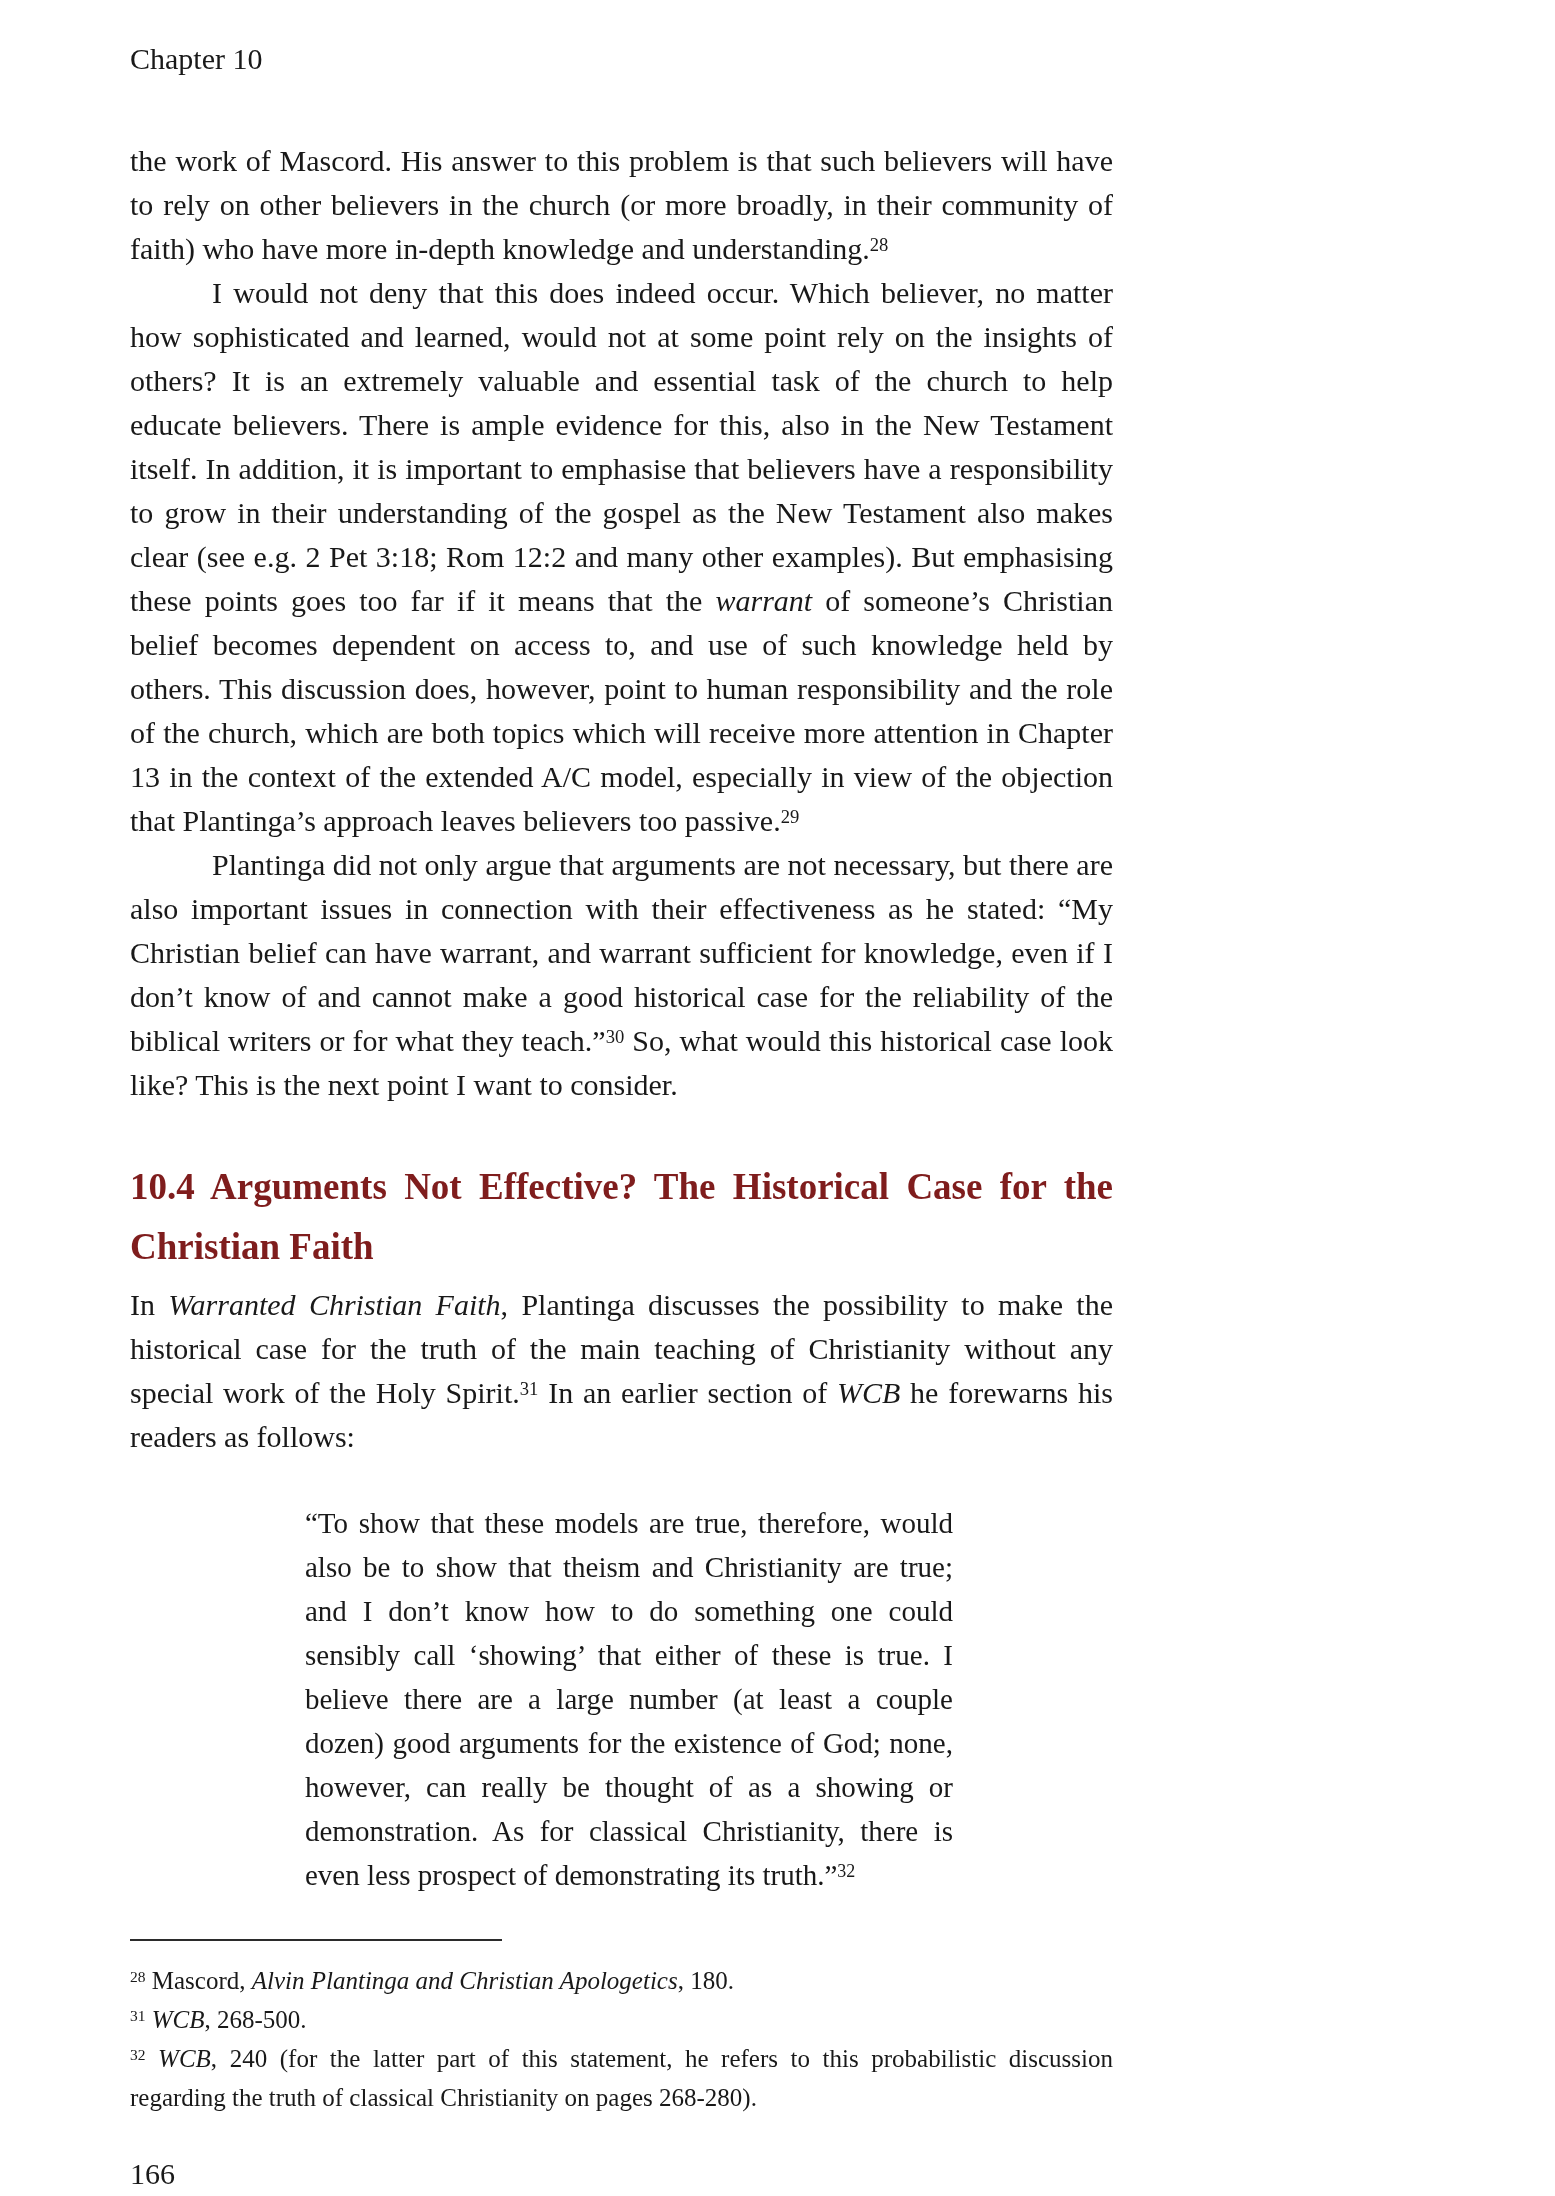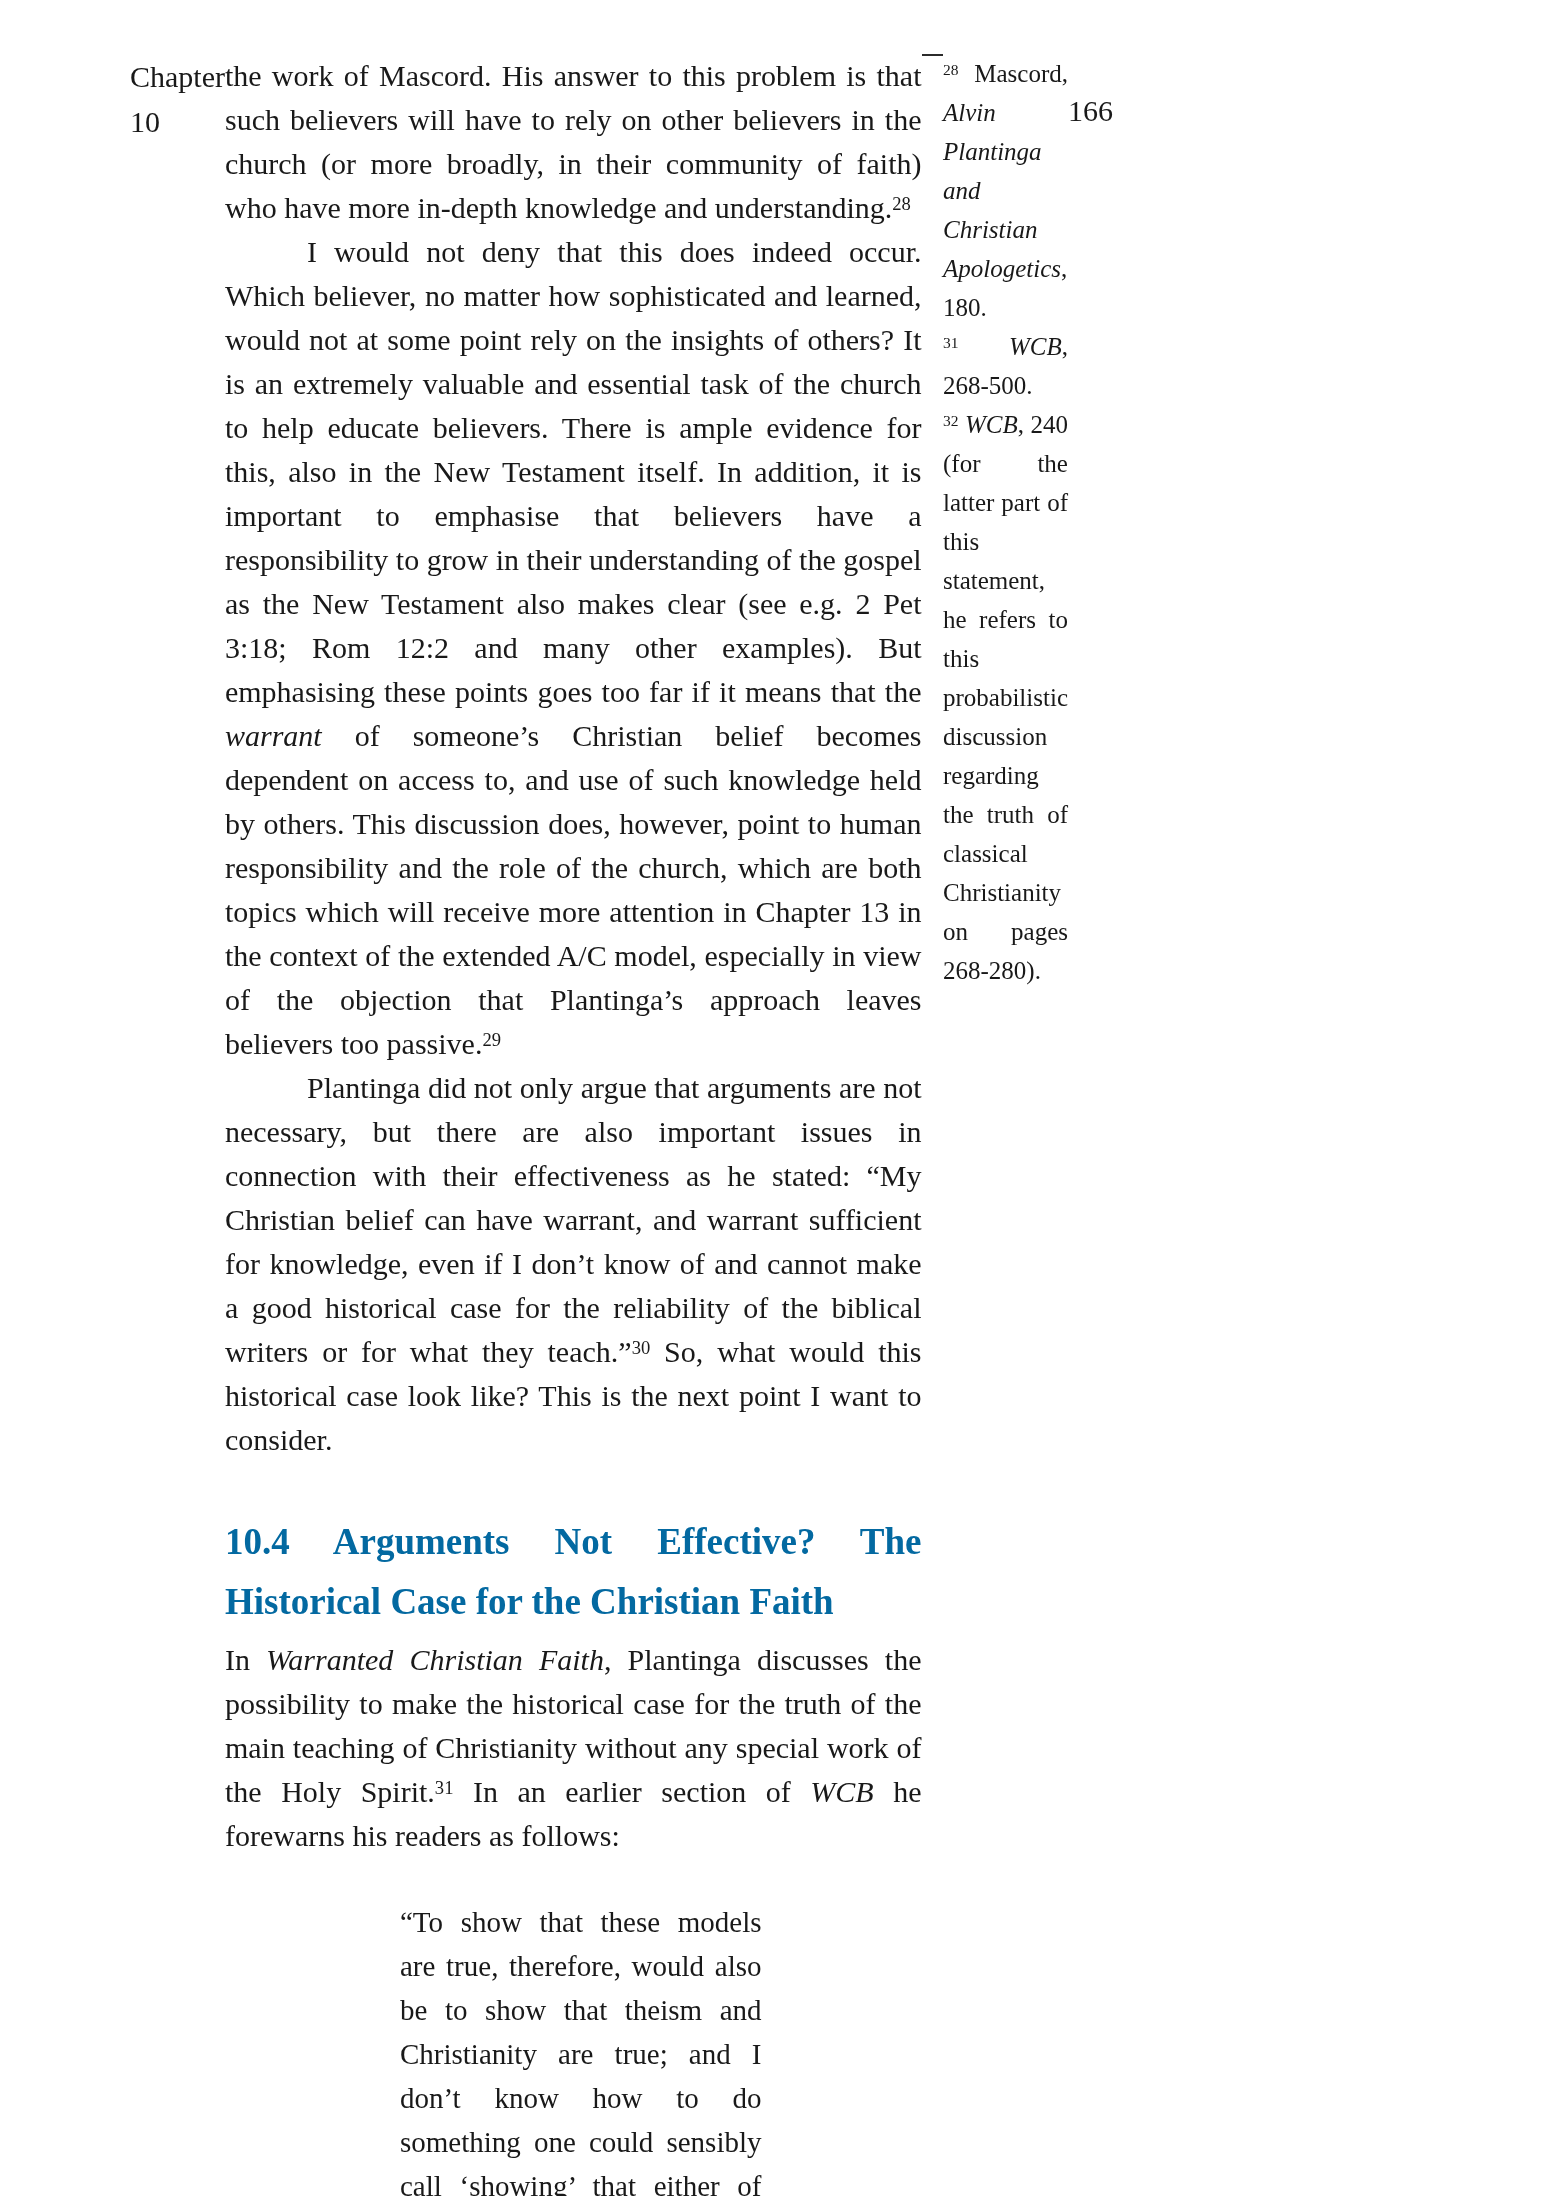--- a/index.html
+++ b/index.html
@@ -11,22 +11,23 @@
     width: 1555px;
     height: 2196px;
     font-family: "Liberation Serif", serif;
     color: #191919;
     overflow: hidden;
   }
   .page {
     box-sizing: border-box;
     width: 1263px;
     height: 2196px;
-    padding: 54px 150px 0 130px;
+    padding: 36px 150px 0 130px;
     display: flex;
+    flex-direction: column;
   }
   .running-head {
     font-size: 30px;
     line-height: 45px;
     margin-bottom: 58px;
   }
   .body-text p {
     margin: 0;
     font-size: 30px;
     line-height: 44px;
@@ -82,21 +83,21 @@
 
 <div class="page">
 
   <div class="running-head">Chapter 10</div>
 
   <div class="body-text">
     <p><span>the work of Mascord. His answer to this problem is that such believers will have to rely on other believers in the church (or more broadly, in their community of faith) who have more in-depth knowledge and understanding.</span><sup>28</sup></p>
     <p class="indent"><span>I would not deny that this does indeed occur. Which believer, no matter how sophisticated and learned, would not at some point rely on the insights of others? It is an extremely valuable and essential task of the church to help educate believers. There is ample evidence for this, also in the New Testament itself. In addition, it is important to emphasise that believers have a responsibility to grow in their understanding of the gospel as the New Testament also makes clear (see e.g. 2 Pet 3:18; Rom 12:2 and many other examples). But emphasising these points goes too far if it means that the </span><i>warrant</i><span> of someone’s Christian belief becomes dependent on access to, and use of such knowledge held by others. This discussion does, however, point to human responsibility and the role of the church, which are both topics which will receive more attention in Chapter 13 in the context of the extended A/C model, especially in view of the objection that Plantinga’s approach leaves believers too passive.</span><sup>29</sup></p>
     <p class="indent"><span>Plantinga did not only argue that arguments are not necessary, but there are also important issues in connection with their effectiveness as he stated: “My Christian belief can have warrant, and warrant sufficient for knowledge, even if I don’t know of and cannot make a good historical case for the reliability of the biblical writers or for what they teach.”</span><sup>30</sup><span> So, what would this historical case look like? This is the next point I want to consider.</span></p>
 
-    <div class="section-heading" style="color: #0369a1;">10.4 Arguments Not Effective? The Historical Case for the Christian Faith</div>
+    <div class="section-heading" style="color: #7f1d1d;">10.4 Arguments Not Effective? The Historical Case for the Christian Faith</div>
 
     <p><span>In </span><i>Warranted Christian Faith</i><span>, Plantinga discusses the possibility to make the historical case for the truth of the main teaching of Christianity without any special work of the Holy Spirit.</span><sup>31</sup><span> In an earlier section of </span><i>WCB</i><span> he forewarns his readers as follows:</span></p>
 
     <div class="blockquote"><span>“To show that these models are true, therefore, would also be to show that theism and Christianity are true; and I don’t know how to do something one could sensibly call ‘showing’ that either of these is true. I believe there are a large number (at least a couple dozen) good arguments for the existence of God; none, however, can really be thought of as a showing or demonstration. As for classical Christianity, there is even less prospect of demonstrating its truth.”</span><sup>32</sup></div>
   </div>
 
   <div class="flex-spacer"></div>
 
   <div class="footnote-sep"></div>
 

